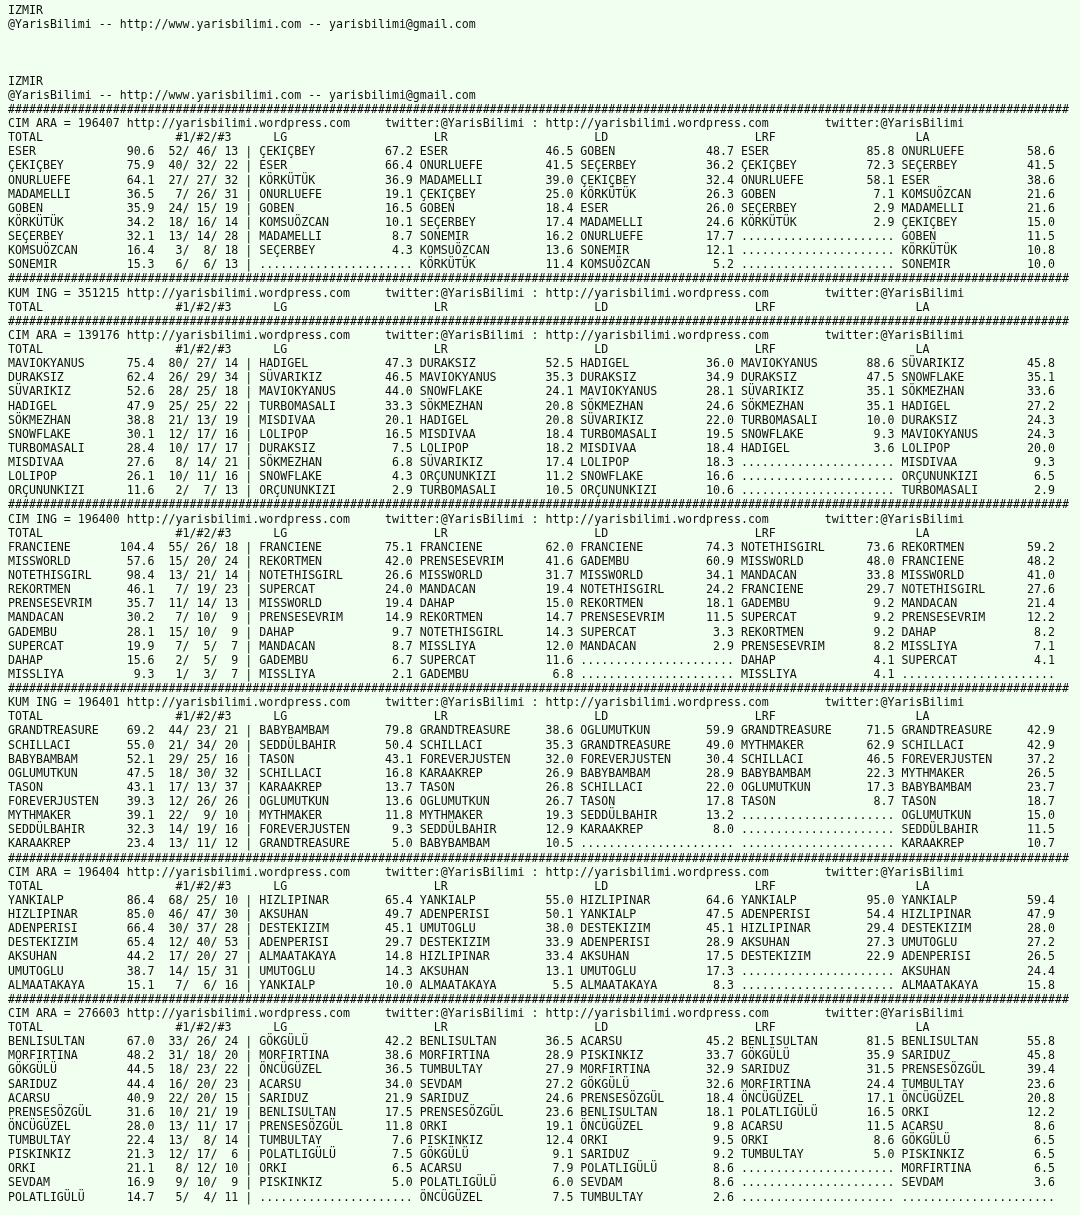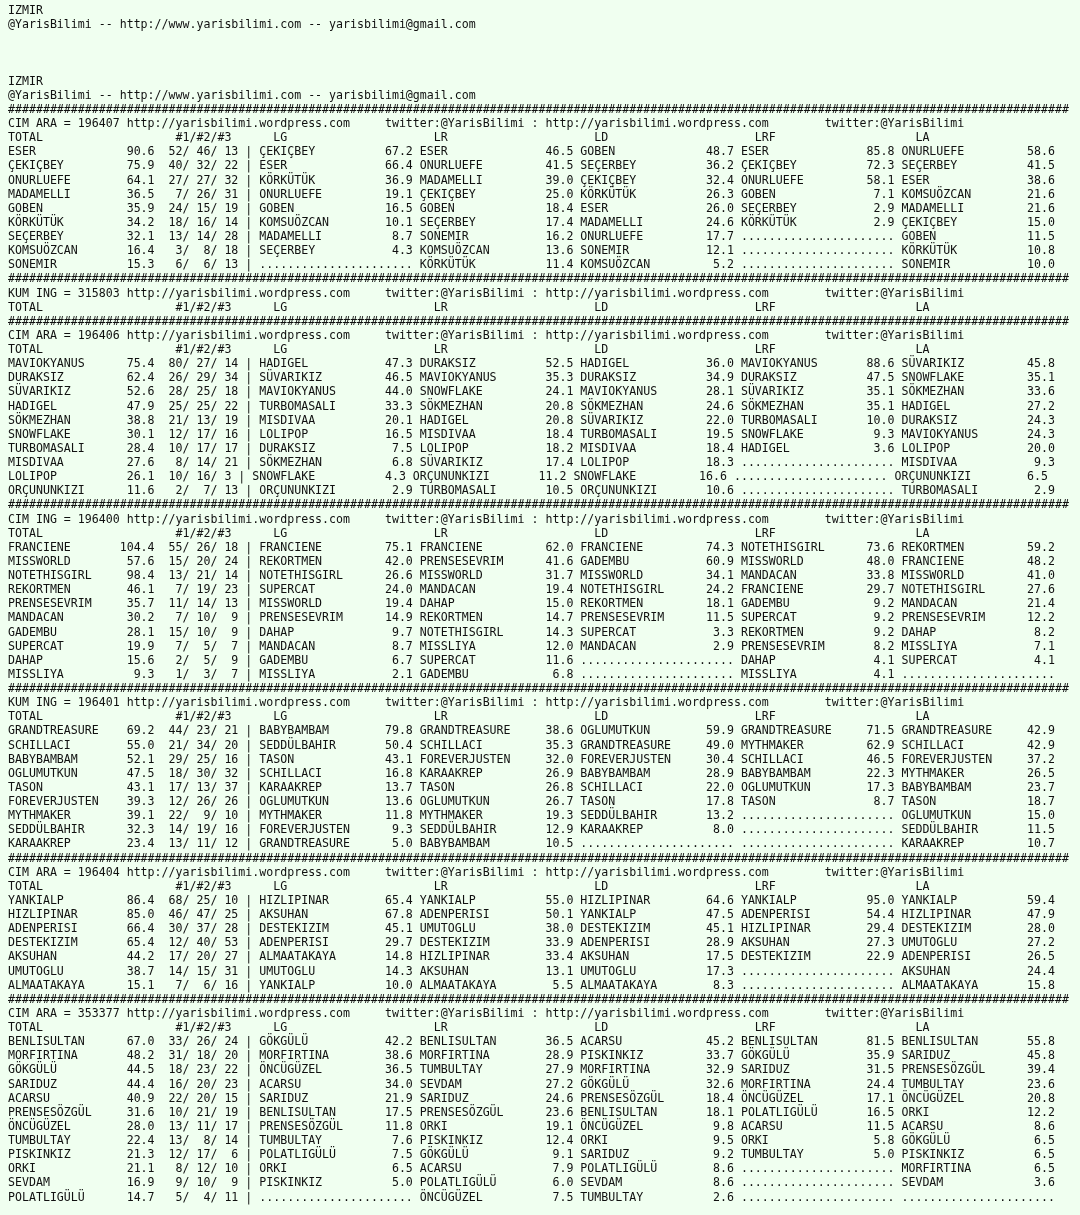--- a/index.html
+++ b/index.html
@@ -47,35 +47,35 @@
 <span class="line">ÇEKIÇBEY         75.9  40/ 32/ 22 | ESER              66.4 ONURLUEFE         41.5 SEÇERBEY          36.2 ÇEKIÇBEY          72.3 SEÇERBEY          41.5 </span>
 <span class="line">ONURLUEFE        64.1  27/ 27/ 32 | KÖRKÜTÜK          36.9 MADAMELLI         39.0 ÇEKIÇBEY          32.4 ONURLUEFE         58.1 ESER              38.6 </span>
 <span class="line">MADAMELLI        36.5   7/ 26/ 31 | ONURLUEFE         19.1 ÇEKIÇBEY          25.0 KÖRKÜTÜK          26.3 GOBEN              7.1 KOMSUÖZCAN        21.6 </span>
 <span class="line">GOBEN            35.9  24/ 15/ 19 | GOBEN             16.5 GOBEN             18.4 ESER              26.0 SEÇERBEY           2.9 MADAMELLI         21.6 </span>
 <span class="line">KÖRKÜTÜK         34.2  18/ 16/ 14 | KOMSUÖZCAN        10.1 SEÇERBEY          17.4 MADAMELLI         24.6 KÖRKÜTÜK           2.9 ÇEKIÇBEY          15.0 </span>
 <span class="line">SEÇERBEY         32.1  13/ 14/ 28 | MADAMELLI          8.7 SONEMIR           16.2 ONURLUEFE         17.7 ...................... GOBEN             11.5 </span>
 <span class="line">KOMSUÖZCAN       16.4   3/  8/ 18 | SEÇERBEY           4.3 KOMSUÖZCAN        13.6 SONEMIR           12.1 ...................... KÖRKÜTÜK          10.8 </span>
 <span class="line">SONEMIR          15.3   6/  6/ 13 | ...................... KÖRKÜTÜK          11.4 KOMSUÖZCAN         5.2 ...................... SONEMIR           10.0 </span>
 </pre>
     <pre><span class="line">########################################################################################################################################################</span>
-<span class="line">KUM ING = 315803 http://yarisbilimi.wordpress.com     twitter:@YarisBilimi : http://yarisbilimi.wordpress.com        twitter:@YarisBilimi</span>
+<span class="line">KUM ING = 351215 http://yarisbilimi.wordpress.com     twitter:@YarisBilimi : http://yarisbilimi.wordpress.com        twitter:@YarisBilimi</span>
 <span class="line">TOTAL                   #1/#2/#3      LG                     LR                     LD                     LRF                    LA</span>
 </pre>
     <pre><span class="line">########################################################################################################################################################</span>
-<span class="line">CIM ARA = 196406 http://yarisbilimi.wordpress.com     twitter:@YarisBilimi : http://yarisbilimi.wordpress.com        twitter:@YarisBilimi</span>
+<span class="line">CIM ARA = 139176 http://yarisbilimi.wordpress.com     twitter:@YarisBilimi : http://yarisbilimi.wordpress.com        twitter:@YarisBilimi</span>
 <span class="line">TOTAL                   #1/#2/#3      LG                     LR                     LD                     LRF                    LA</span>
 <span class="line">MAVIOKYANUS      75.4  80/ 27/ 14 | HADIGEL           47.3 DURAKSIZ          52.5 HADIGEL           36.0 MAVIOKYANUS       88.6 SÜVARIKIZ         45.8 </span>
 <span class="line">DURAKSIZ         62.4  26/ 29/ 34 | SÜVARIKIZ         46.5 MAVIOKYANUS       35.3 DURAKSIZ          34.9 DURAKSIZ          47.5 SNOWFLAKE         35.1 </span>
 <span class="line">SÜVARIKIZ        52.6  28/ 25/ 18 | MAVIOKYANUS       44.0 SNOWFLAKE         24.1 MAVIOKYANUS       28.1 SÜVARIKIZ         35.1 SÖKMEZHAN         33.6 </span>
 <span class="line">HADIGEL          47.9  25/ 25/ 22 | TURBOMASALI       33.3 SÖKMEZHAN         20.8 SÖKMEZHAN         24.6 SÖKMEZHAN         35.1 HADIGEL           27.2 </span>
 <span class="line">SÖKMEZHAN        38.8  21/ 13/ 19 | MISDIVAA          20.1 HADIGEL           20.8 SÜVARIKIZ         22.0 TURBOMASALI       10.0 DURAKSIZ          24.3 </span>
 <span class="line">SNOWFLAKE        30.1  12/ 17/ 16 | LOLIPOP           16.5 MISDIVAA          18.4 TURBOMASALI       19.5 SNOWFLAKE          9.3 MAVIOKYANUS       24.3 </span>
 <span class="line">TURBOMASALI      28.4  10/ 17/ 17 | DURAKSIZ           7.5 LOLIPOP           18.2 MISDIVAA          18.4 HADIGEL            3.6 LOLIPOP           20.0 </span>
 <span class="line">MISDIVAA         27.6   8/ 14/ 21 | SÖKMEZHAN          6.8 SÜVARIKIZ         17.4 LOLIPOP           18.3 ...................... MISDIVAA           9.3 </span>
-<span class="line">LOLIPOP          26.1  10/ 16/ 3 | SNOWFLAKE          4.3 ORÇUNUNKIZI       11.2 SNOWFLAKE         16.6 ...................... ORÇUNUNKIZI        6.5 </span>
+<span class="line">LOLIPOP          26.1  10/ 11/ 16 | SNOWFLAKE          4.3 ORÇUNUNKIZI       11.2 SNOWFLAKE         16.6 ...................... ORÇUNUNKIZI        6.5 </span>
 <span class="line">ORÇUNUNKIZI      11.6   2/  7/ 13 | ORÇUNUNKIZI        2.9 TURBOMASALI       10.5 ORÇUNUNKIZI       10.6 ...................... TURBOMASALI        2.9 </span>
 </pre>
     <pre><span class="line">########################################################################################################################################################</span>
 <span class="line">CIM ING = 196400 http://yarisbilimi.wordpress.com     twitter:@YarisBilimi : http://yarisbilimi.wordpress.com        twitter:@YarisBilimi</span>
 <span class="line">TOTAL                   #1/#2/#3      LG                     LR                     LD                     LRF                    LA</span>
 <span class="line">FRANCIENE       104.4  55/ 26/ 18 | FRANCIENE         75.1 FRANCIENE         62.0 FRANCIENE         74.3 NOTETHISGIRL      73.6 REKORTMEN         59.2 </span>
 <span class="line">MISSWORLD        57.6  15/ 20/ 24 | REKORTMEN         42.0 PRENSESEVRIM      41.6 GADEMBU           60.9 MISSWORLD         48.0 FRANCIENE         48.2 </span>
 <span class="line">NOTETHISGIRL     98.4  13/ 21/ 14 | NOTETHISGIRL      26.6 MISSWORLD         31.7 MISSWORLD         34.1 MANDACAN          33.8 MISSWORLD         41.0 </span>
 <span class="line">REKORTMEN        46.1   7/ 19/ 23 | SUPERCAT          24.0 MANDACAN          19.4 NOTETHISGIRL      24.2 FRANCIENE         29.7 NOTETHISGIRL      27.6 </span>
 <span class="line">PRENSESEVRIM     35.7  11/ 14/ 13 | MISSWORLD         19.4 DAHAP             15.0 REKORTMEN         18.1 GADEMBU            9.2 MANDACAN          21.4 </span>
@@ -95,36 +95,36 @@
 <span class="line">TASON            43.1  17/ 13/ 37 | KARAAKREP         13.7 TASON             26.8 SCHILLACI         22.0 OGLUMUTKUN        17.3 BABYBAMBAM        23.7 </span>
 <span class="line">FOREVERJUSTEN    39.3  12/ 26/ 26 | OGLUMUTKUN        13.6 OGLUMUTKUN        26.7 TASON             17.8 TASON              8.7 TASON             18.7 </span>
 <span class="line">MYTHMAKER        39.1  22/  9/ 10 | MYTHMAKER         11.8 MYTHMAKER         19.3 SEDDÜLBAHIR       13.2 ...................... OGLUMUTKUN        15.0 </span>
 <span class="line">SEDDÜLBAHIR      32.3  14/ 19/ 16 | FOREVERJUSTEN      9.3 SEDDÜLBAHIR       12.9 KARAAKREP          8.0 ...................... SEDDÜLBAHIR       11.5 </span>
 <span class="line">KARAAKREP        23.4  13/ 11/ 12 | GRANDTREASURE      5.0 BABYBAMBAM        10.5 ...................... ...................... KARAAKREP         10.7 </span>
 </pre>
     <pre><span class="line">########################################################################################################################################################</span>
 <span class="line">CIM ARA = 196404 http://yarisbilimi.wordpress.com     twitter:@YarisBilimi : http://yarisbilimi.wordpress.com        twitter:@YarisBilimi</span>
 <span class="line">TOTAL                   #1/#2/#3      LG                     LR                     LD                     LRF                    LA</span>
 <span class="line">YANKIALP         86.4  68/ 25/ 10 | HIZLIPINAR        65.4 YANKIALP          55.0 HIZLIPINAR        64.6 YANKIALP          95.0 YANKIALP          59.4 </span>
-<span class="line">HIZLIPINAR       85.0  46/ 47/ 25 | AKSUHAN           67.8 ADENPERISI        50.1 YANKIALP          47.5 ADENPERISI        54.4 HIZLIPINAR        47.9 </span>
+<span class="line">HIZLIPINAR       85.0  46/ 47/ 30 | AKSUHAN           49.7 ADENPERISI        50.1 YANKIALP          47.5 ADENPERISI        54.4 HIZLIPINAR        47.9 </span>
 <span class="line">ADENPERISI       66.4  30/ 37/ 28 | DESTEKIZIM        45.1 UMUTOGLU          38.0 DESTEKIZIM        45.1 HIZLIPINAR        29.4 DESTEKIZIM        28.0 </span>
 <span class="line">DESTEKIZIM       65.4  12/ 40/ 53 | ADENPERISI        29.7 DESTEKIZIM        33.9 ADENPERISI        28.9 AKSUHAN           27.3 UMUTOGLU          27.2 </span>
 <span class="line">AKSUHAN          44.2  17/ 20/ 27 | ALMAATAKAYA       14.8 HIZLIPINAR        33.4 AKSUHAN           17.5 DESTEKIZIM        22.9 ADENPERISI        26.5 </span>
 <span class="line">UMUTOGLU         38.7  14/ 15/ 31 | UMUTOGLU          14.3 AKSUHAN           13.1 UMUTOGLU          17.3 ...................... AKSUHAN           24.4 </span>
 <span class="line">ALMAATAKAYA      15.1   7/  6/ 16 | YANKIALP          10.0 ALMAATAKAYA        5.5 ALMAATAKAYA        8.3 ...................... ALMAATAKAYA       15.8 </span>
 </pre>
     <pre><span class="line">########################################################################################################################################################</span>
-<span class="line">CIM ARA = 353377 http://yarisbilimi.wordpress.com     twitter:@YarisBilimi : http://yarisbilimi.wordpress.com        twitter:@YarisBilimi</span>
+<span class="line">CIM ARA = 276603 http://yarisbilimi.wordpress.com     twitter:@YarisBilimi : http://yarisbilimi.wordpress.com        twitter:@YarisBilimi</span>
 <span class="line">TOTAL                   #1/#2/#3      LG                     LR                     LD                     LRF                    LA</span>
 <span class="line">BENLISULTAN      67.0  33/ 26/ 24 | GÖKGÜLÜ           42.2 BENLISULTAN       36.5 ACARSU            45.2 BENLISULTAN       81.5 BENLISULTAN       55.8 </span>
 <span class="line">MORFIRTINA       48.2  31/ 18/ 20 | MORFIRTINA        38.6 MORFIRTINA        28.9 PISKINKIZ         33.7 GÖKGÜLÜ           35.9 SARIDUZ           45.8 </span>
 <span class="line">GÖKGÜLÜ          44.5  18/ 23/ 22 | ÖNCÜGÜZEL         36.5 TUMBULTAY         27.9 MORFIRTINA        32.9 SARIDUZ           31.5 PRENSESÖZGÜL      39.4 </span>
 <span class="line">SARIDUZ          44.4  16/ 20/ 23 | ACARSU            34.0 SEVDAM            27.2 GÖKGÜLÜ           32.6 MORFIRTINA        24.4 TUMBULTAY         23.6 </span>
 <span class="line">ACARSU           40.9  22/ 20/ 15 | SARIDUZ           21.9 SARIDUZ           24.6 PRENSESÖZGÜL      18.4 ÖNCÜGÜZEL         17.1 ÖNCÜGÜZEL         20.8 </span>
 <span class="line">PRENSESÖZGÜL     31.6  10/ 21/ 19 | BENLISULTAN       17.5 PRENSESÖZGÜL      23.6 BENLISULTAN       18.1 POLATLIGÜLÜ       16.5 ORKI              12.2 </span>
 <span class="line">ÖNCÜGÜZEL        28.0  13/ 11/ 17 | PRENSESÖZGÜL      11.8 ORKI              19.1 ÖNCÜGÜZEL          9.8 ACARSU            11.5 ACARSU             8.6 </span>
-<span class="line">TUMBULTAY        22.4  13/  8/ 14 | TUMBULTAY          7.6 PISKINKIZ         12.4 ORKI               9.5 ORKI               5.8 GÖKGÜLÜ            6.5 </span>
+<span class="line">TUMBULTAY        22.4  13/  8/ 14 | TUMBULTAY          7.6 PISKINKIZ         12.4 ORKI               9.5 ORKI               8.6 GÖKGÜLÜ            6.5 </span>
 <span class="line">PISKINKIZ        21.3  12/ 17/  6 | POLATLIGÜLÜ        7.5 GÖKGÜLÜ            9.1 SARIDUZ            9.2 TUMBULTAY          5.0 PISKINKIZ          6.5 </span>
 <span class="line">ORKI             21.1   8/ 12/ 10 | ORKI               6.5 ACARSU             7.9 POLATLIGÜLÜ        8.6 ...................... MORFIRTINA         6.5 </span>
 <span class="line">SEVDAM           16.9   9/ 10/  9 | PISKINKIZ          5.0 POLATLIGÜLÜ        6.0 SEVDAM             8.6 ...................... SEVDAM             3.6 </span>
 <span class="line">POLATLIGÜLÜ      14.7   5/  4/ 11 | ...................... ÖNCÜGÜZEL          7.5 TUMBULTAY          2.6 ...................... ...................... </span>
 </pre>
   </div>
 
 </body></html>

